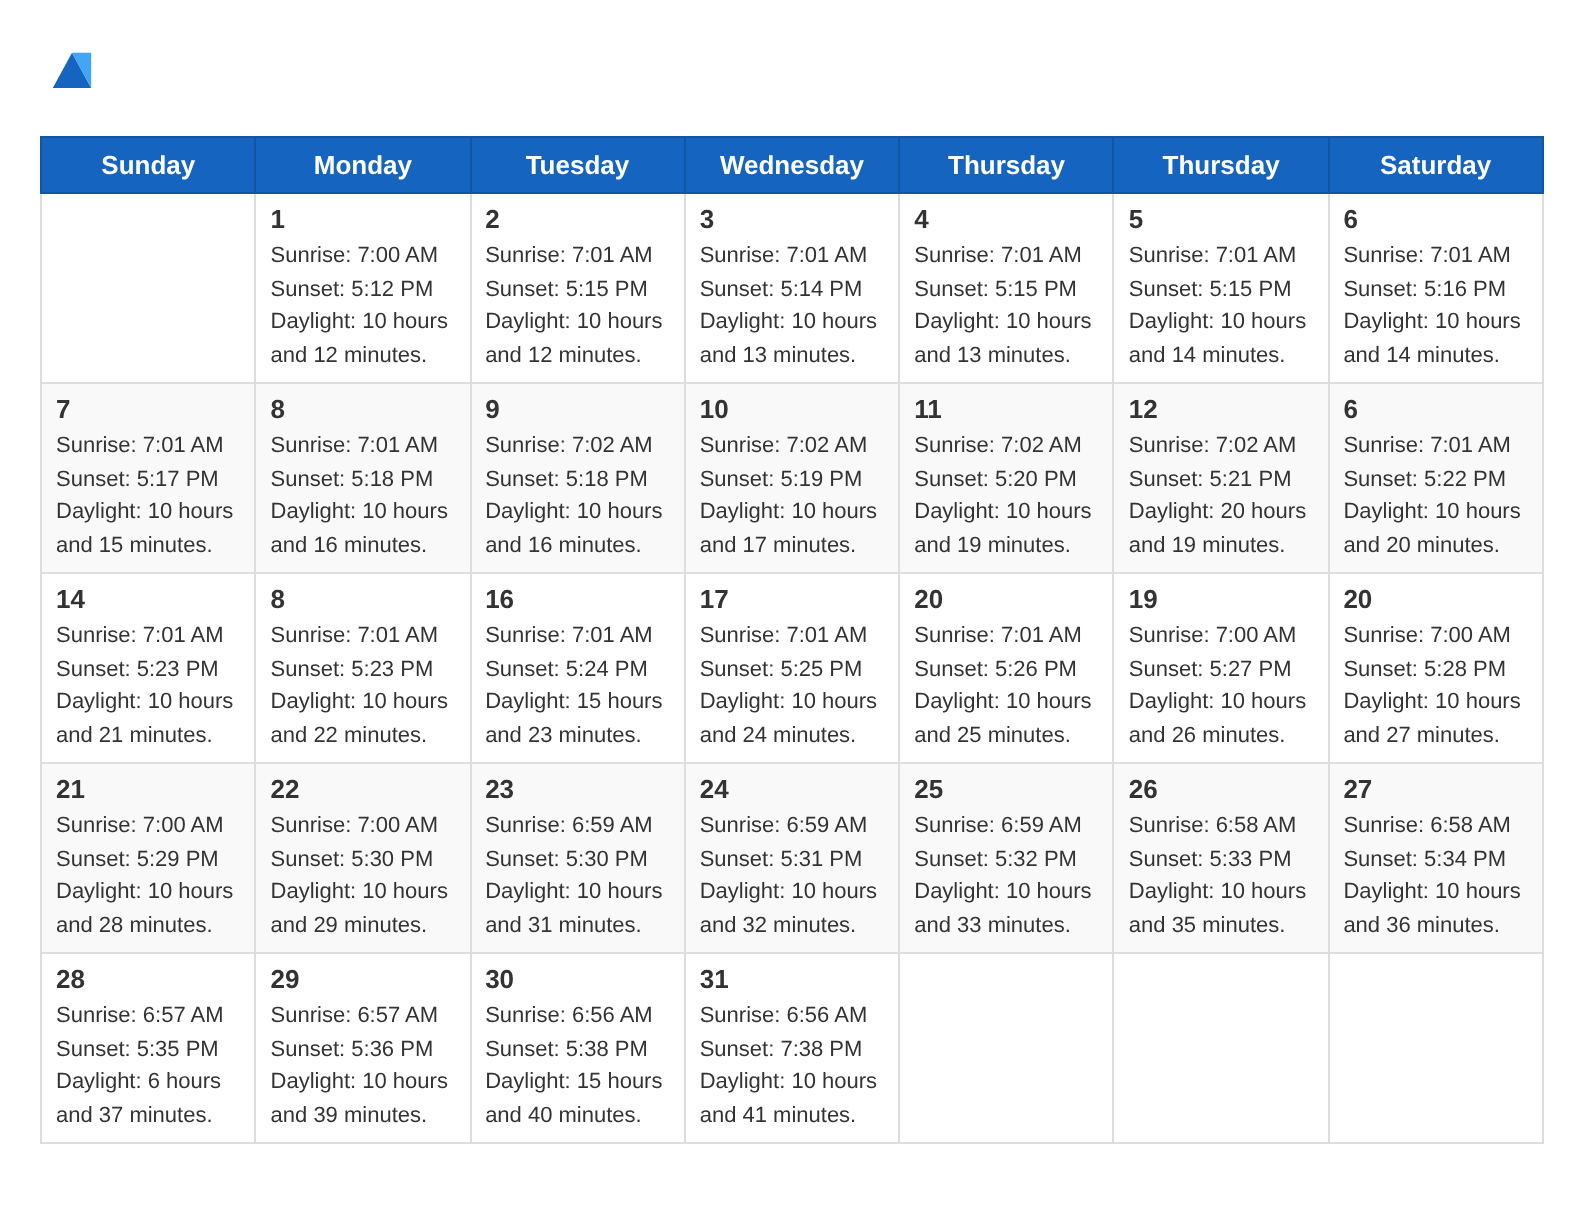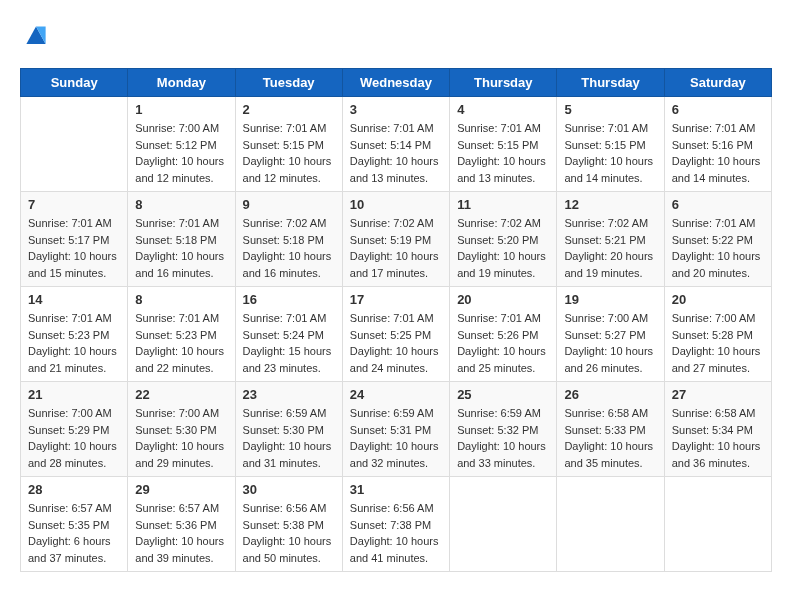--- a/index.html
+++ b/index.html
@@ -358,21 +358,21 @@
           <span>Sunrise: 6:57 AM</span><br>
           <span>Sunset: 5:36 PM</span><br>
           <span>Daylight: 10 hours and 39 minutes.</span>
         </div>
       </td>
         <td>
         <span class="day-number">30</span>
         <div class="day-info">
           <span>Sunrise: 6:56 AM</span><br>
           <span>Sunset: 5:38 PM</span><br>
-          <span>Daylight: 10 hours and 50 minutes.</span>
+          <span>Daylight: 15 hours and 40 minutes.</span>
         </div>
       </td>
         <td>
         <span class="day-number">31</span>
         <div class="day-info">
           <span>Sunrise: 6:56 AM</span><br>
           <span>Sunset: 7:38 PM</span><br>
           <span>Daylight: 10 hours and 41 minutes.</span>
         </div>
       </td>

